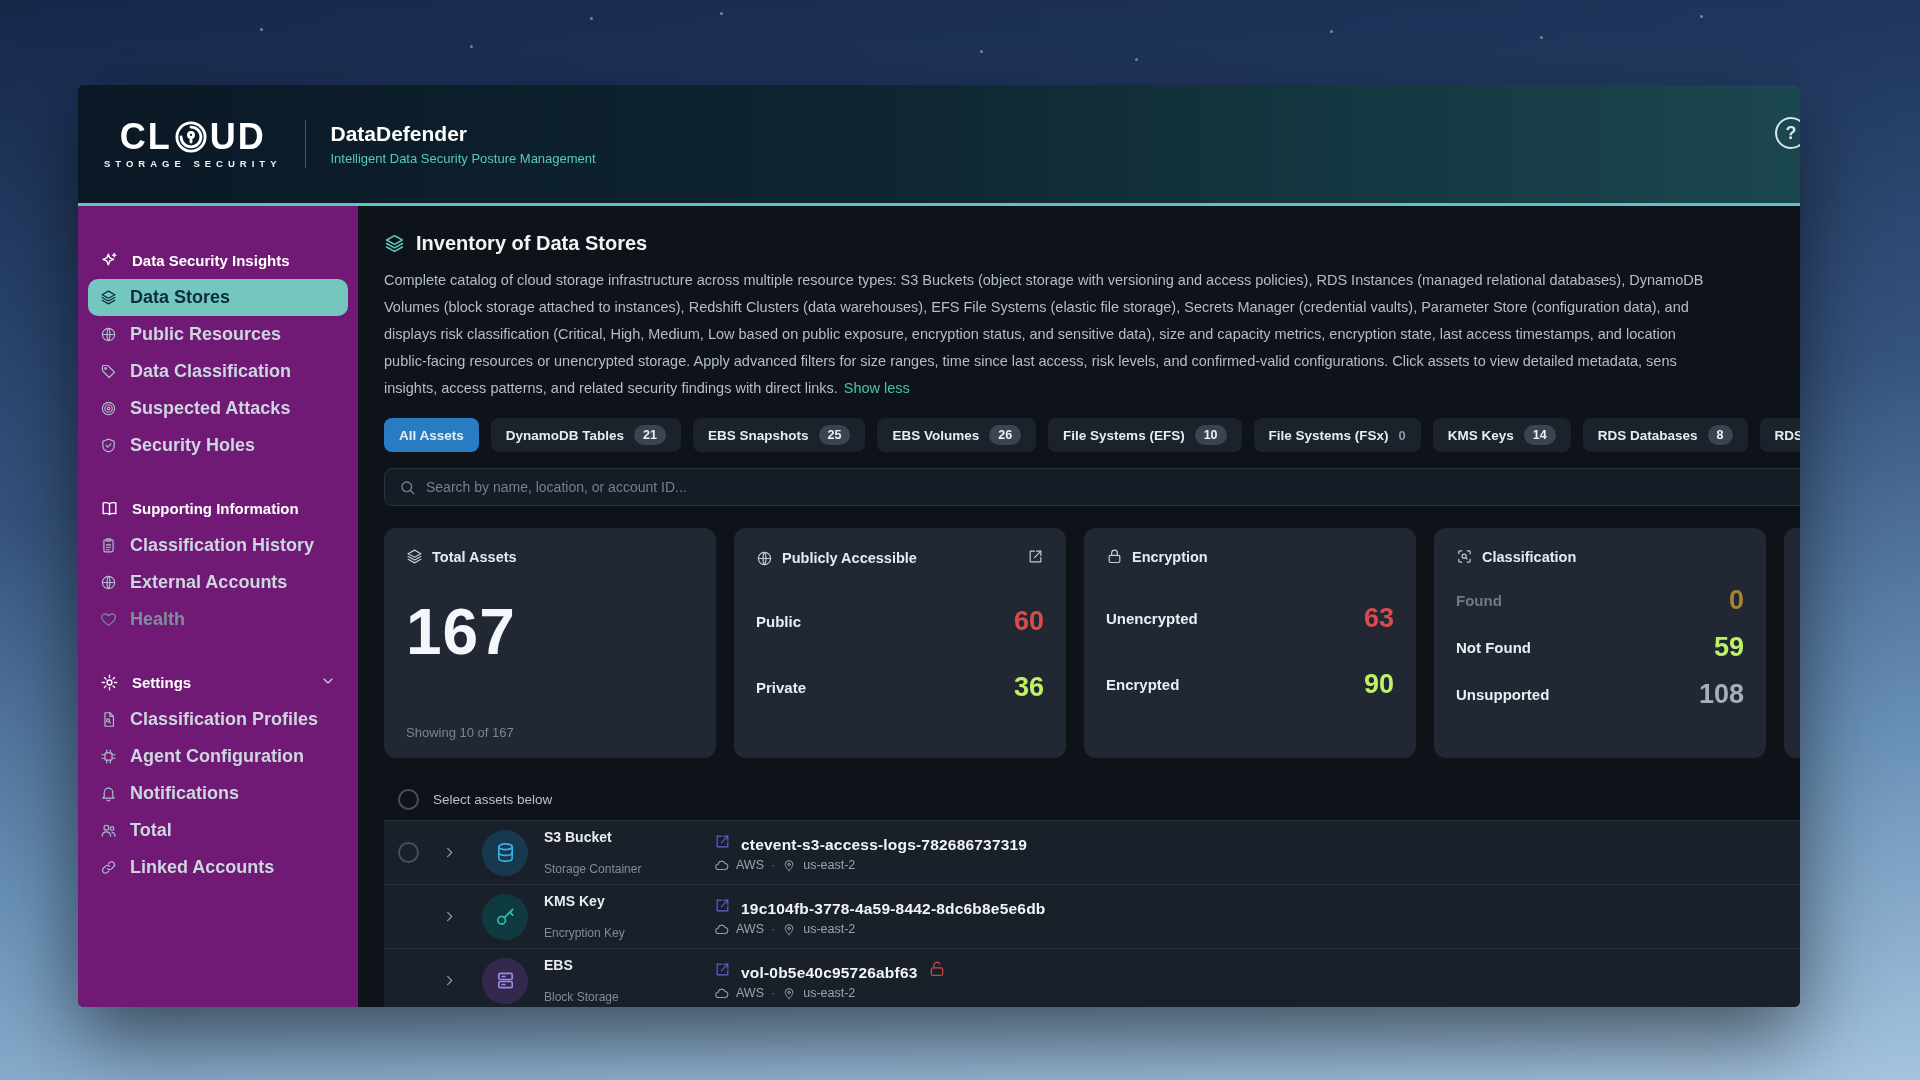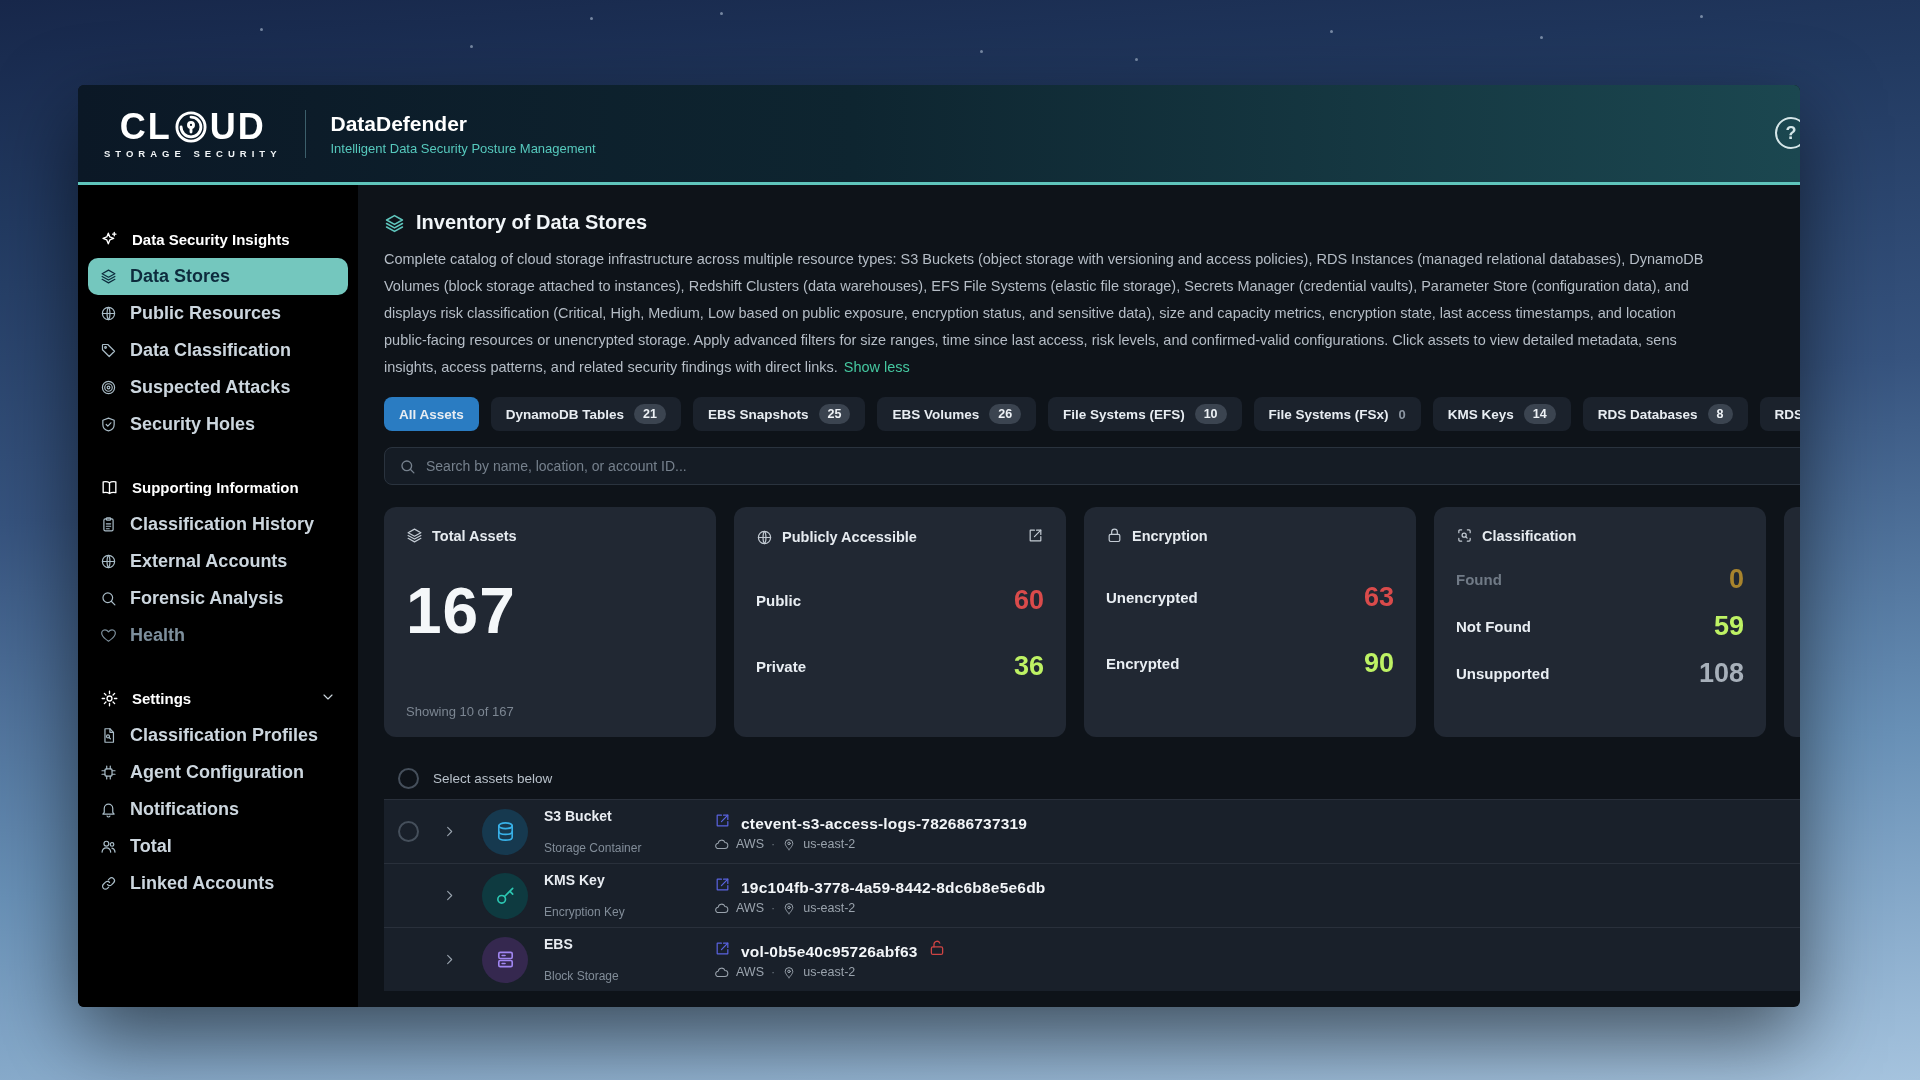--- a/index.html
+++ b/index.html
@@ -14,58 +14,58 @@
 
   
   .window {
     position:absolute; left:78px; top:85px; width:1722px; height:922px;
     background:#0e1319; border-radius:6px; overflow:hidden;
     box-shadow:0 30px 80px rgba(0,0,0,.55);
   }
 
   
   header {
-    height:100px; display:flex; align-items:center; padding:12px 26px; gap:24px;
+    height:121px; display:flex; align-items:center; padding:12px 26px; gap:24px;
     background:linear-gradient(90deg,#0b1826 0%, #0e2530 45%, #1b4750 100%);
     border-bottom:3px solid #5fc5bc; position:relative;
   }
   .logo { display:flex; flex-direction:column; align-items:center; color:#fff; }
   .logo-word { display:flex; align-items:center; font-weight:700; font-size:36px; letter-spacing:2px; line-height:36px; }
   .logo-o { width:36px; height:36px; margin:0 1px; display:flex; align-items:center; justify-content:center; }
   .logo-sub { font-size:9.5px; letter-spacing:5px; font-weight:700; margin-top:3px; color:#f0f4f6; }
   .header-divider { width:1px; height:48px; background:#3c5f6b; }
   .app-name { font-size:21px; font-weight:700; color:#ffffff; }
   .app-tagline { font-size:13px; color:#56c9bd; margin-top:5px; }
   .help {
     position:absolute; right:-7px; top:32px; width:32px; height:32px; border-radius:50%;
     border:2.5px solid #d5e6e8; color:#d5e6e8; display:flex; align-items:center; justify-content:center;
     font-size:18px; font-weight:700; cursor:pointer;
   }
 
   
   .bodyrow { display:flex; height:824px; }
-  nav { width:280px; flex-shrink:0; background:#000000; padding:36px 10px 0 10px; }
+  nav { width:280px; flex-shrink:0; background:#701a75; padding:36px 10px 0 10px; }
   .nav-section { margin-top:26px; }
   .nav-section:first-child { margin-top:0; }
   .nav-head, .nav-item {
     display:flex; align-items:center; gap:13px; height:37px; padding:0 12px;
     border-radius:10px; cursor:pointer; white-space:nowrap;
   }
   .nav-head { color:#ffffff; font-weight:700; font-size:15px; }
   .nav-item { color:#ccd6de; font-weight:600; font-size:18px;text-align:center; }
   .nav-item .icon { color:#a9bcc7; }
   .nav-item.active { background:#74c7be; color:#0d2b3d; }
   .nav-item.active .icon { color:#0d2b3d; }
   .nav-item.disabled { color:#7d8f9c; }
   .nav-item.disabled .icon { color:#7d8f9c; }
   .nav-head .chev { margin-left:auto; color:#ccd6de; }
 
   main { flex:1; padding:26px 0 0 26px; overflow:hidden; position:relative; }
 
-  .page-title-row { display:flex; align-items:flex-end; gap:11px; }
+  .page-title-row { display:flex; align-items:center; gap:11px; }
   .page-title-row h1 { font-size:20px; font-weight:700; color:#f1f5f8; }
   .title-icon { color:#5fc5bc; }
 
   .desc { margin-top:12px; width:max-content; }
   .desc-line { white-space:nowrap; font-size:14.5px; line-height:27px; color:#b5bdc6; }
   .show-less { color:#45c8a0; font-weight:500; margin-left:6px; cursor:pointer; }
 
   .tabs { margin-top:16px; display:flex; gap:12px; width:max-content; }
   .tab {
     height:34px; display:flex; align-items:center; gap:10px; padding:0 15px;
@@ -249,29 +249,20 @@
       </div>
       <div class="nav-item  ">
         <span class="icon " style="width:17px;height:17px">
               <svg viewBox="0 0 24 24" fill="none" stroke="currentColor" stroke-width="1.7" stroke-linecap="round" stroke-linejoin="round">
                 <circle cx="12" cy="12" r="8.6"></circle>
                 <path d="M3.4 12h17.2M12 3.4c2.7 2.7 2.7 14.5 0 17.2M12 3.4c-2.7 2.7-2.7 14.5 0 17.2"></path>
               </svg>
             </span>
         <span>External Accounts</span>
       </div>
-      <div class="nav-item  ">
-        <span class="icon " style="width:17px;height:17px">
-              <svg viewBox="0 0 24 24" fill="none" stroke="currentColor" stroke-width="1.7" stroke-linecap="round" stroke-linejoin="round">
-                <circle cx="11" cy="11" r="6.8"></circle>
-                <path d="M16.3 16.3L21 21"></path>
-              </svg>
-            </span>
-        <span>Forensic Analysis</span>
-      </div>
       <div class="nav-item  disabled">
         <span class="icon " style="width:17px;height:17px">
               <svg viewBox="0 0 24 24" fill="none" stroke="currentColor" stroke-width="1.7" stroke-linecap="round" stroke-linejoin="round">
                 <path d="M12 20s-7.5-4.7-9.2-9.2C1.3 7.2 3.7 4 7 4c2.1 0 3.8 1.1 5 2.8C13.2 5.1 14.9 4 17 4c3.3 0 5.7 3.2 4.2 6.8C19.5 15.3 12 20 12 20z"></path>
               </svg>
             </span>
         <span>Health</span>
       </div>
   </div>
   <div class="nav-section">

